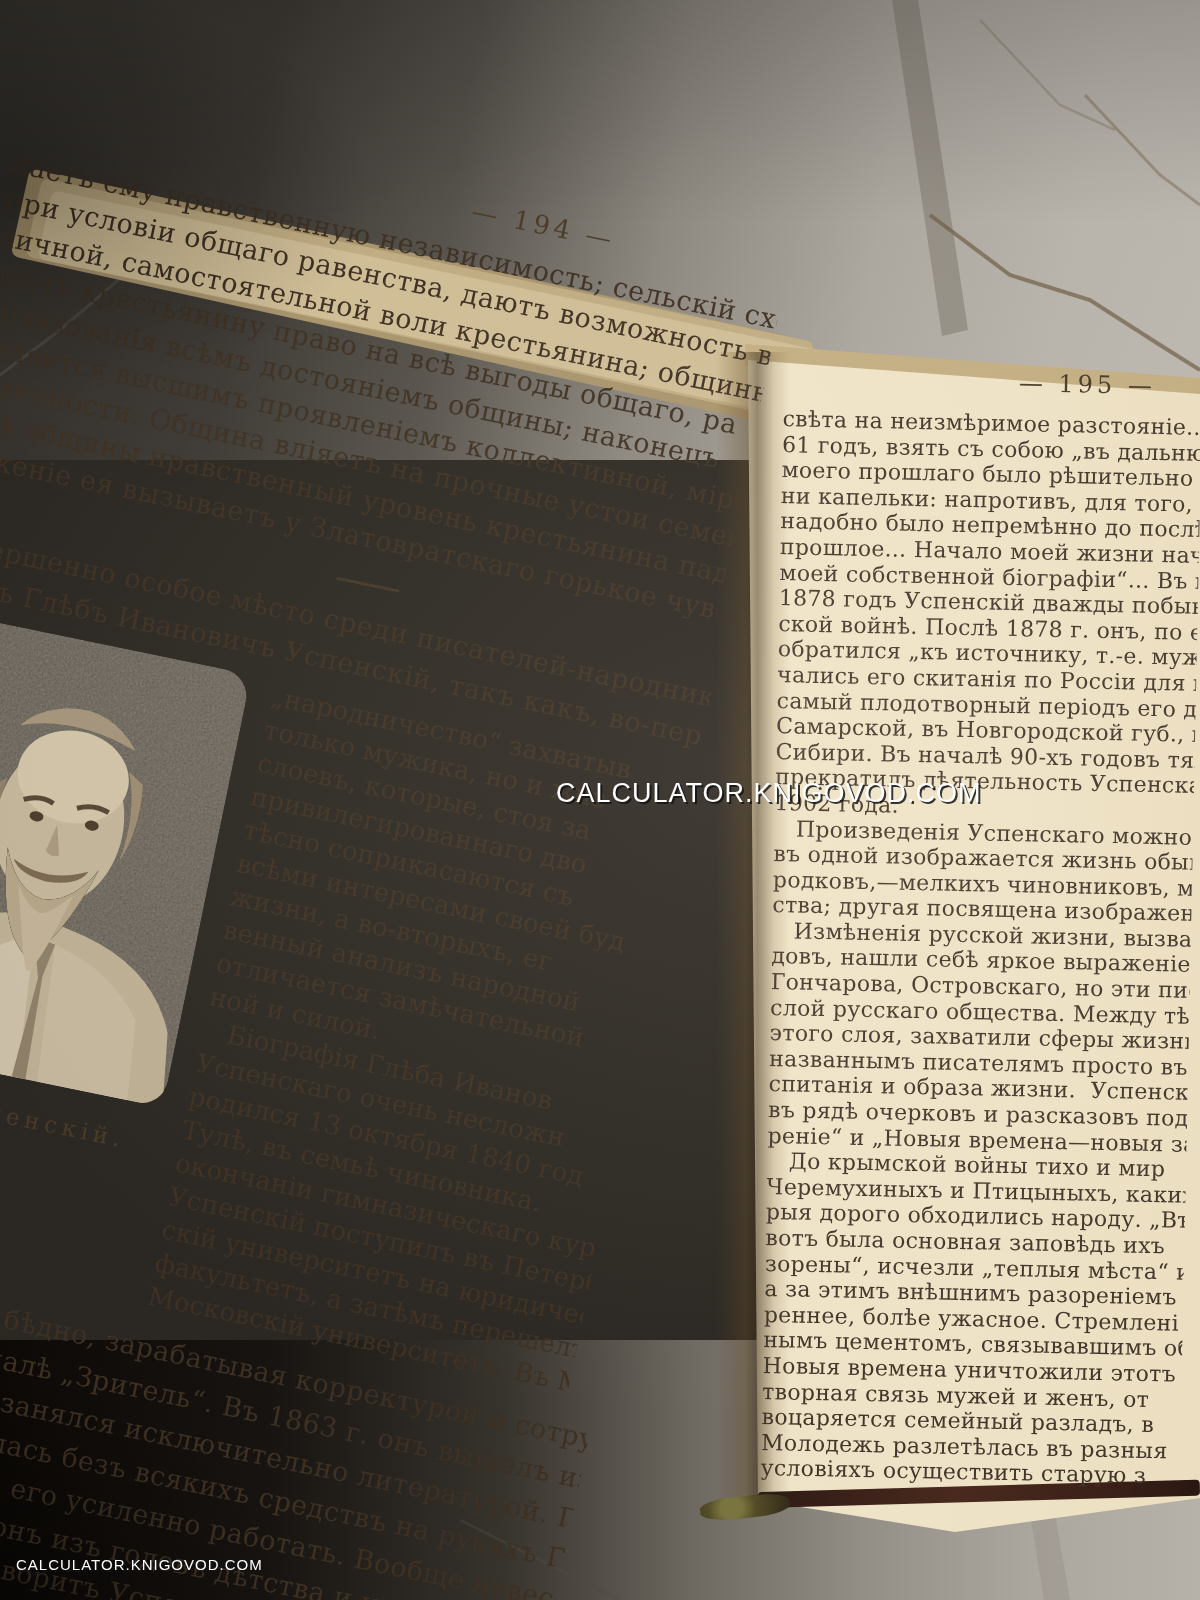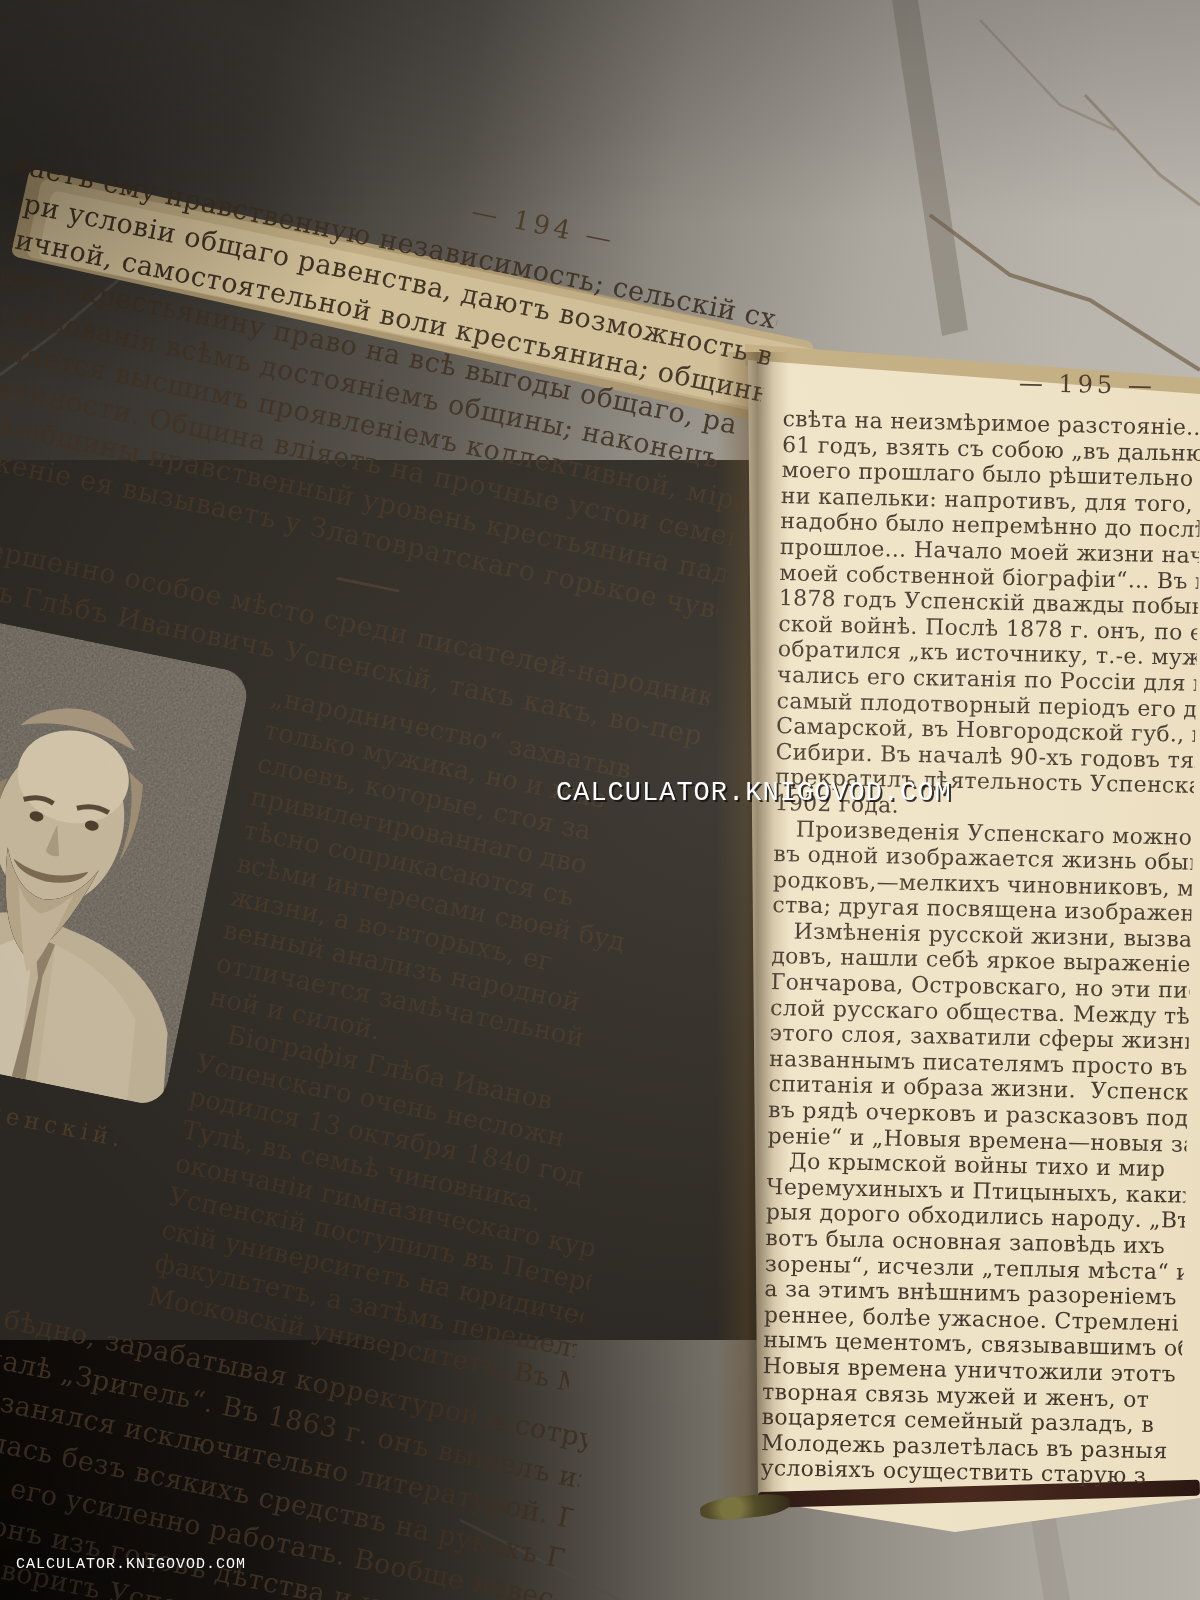--- a/index.html
+++ b/index.html
@@ -66,21 +66,21 @@
   
   .rp{position:absolute;left:778px;top:352px;width:425px;height:1190px;z-index:7;
       transform:rotate(1.2deg);transform-origin:top left;
       color:#42352a;overflow:hidden;}
   .rp-header{position:absolute;left:200px;top:12px;width:220px;text-align:center;
       font-size:24px;letter-spacing:4px;color:#4a3b29;}
   .rp-lines{position:absolute;left:6px;top:54px;width:420px;}
   .rp-lines > div{font-size:22px;line-height:25.6px;height:25.6px;letter-spacing:.3px;}
 
   
-  .wm{position:absolute;z-index:9;font-family:Liberation Mono, monospace;
+  .wm{position:absolute;z-index:9;font-family:Liberation Sans, sans-serif;
       color:#ffffff;text-shadow:2px 2px 0 rgba(20,20,20,.85);}
   .wm-center{left:556px;top:778px;font-size:27px;letter-spacing:1px;}
   .wm-bottom{left:16px;top:1556px;font-size:15px;letter-spacing:1px;}
 
   
   .vignette{position:absolute;left:0;top:0;width:1200px;height:1600px;z-index:8;pointer-events:none;
     background:
       radial-gradient(420px 320px at 0% 100%,rgba(0,0,0,.38),rgba(0,0,0,0) 70%),
       radial-gradient(500px 300px at 2% 12%,rgba(0,0,0,.30),rgba(0,0,0,0) 70%),
       linear-gradient(180deg,rgba(0,0,0,.18) 0%,rgba(0,0,0,0) 14%),

